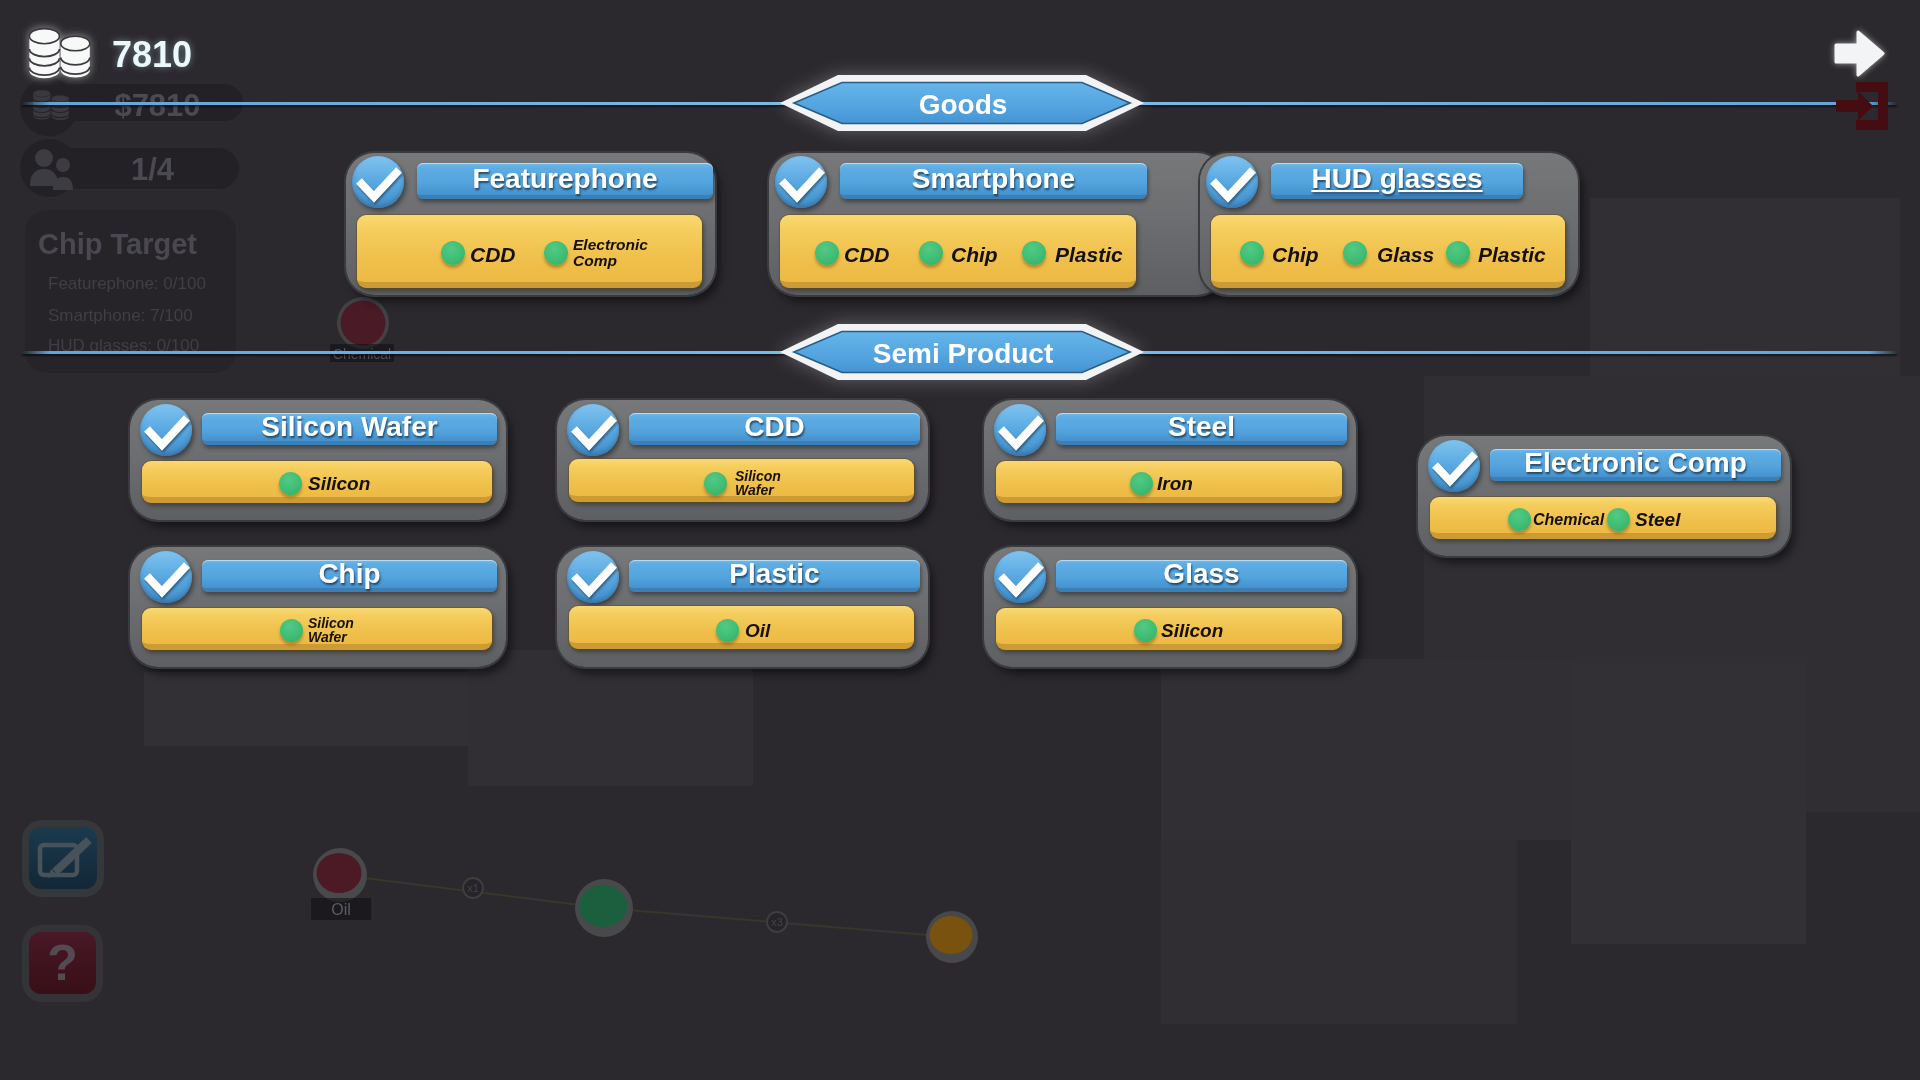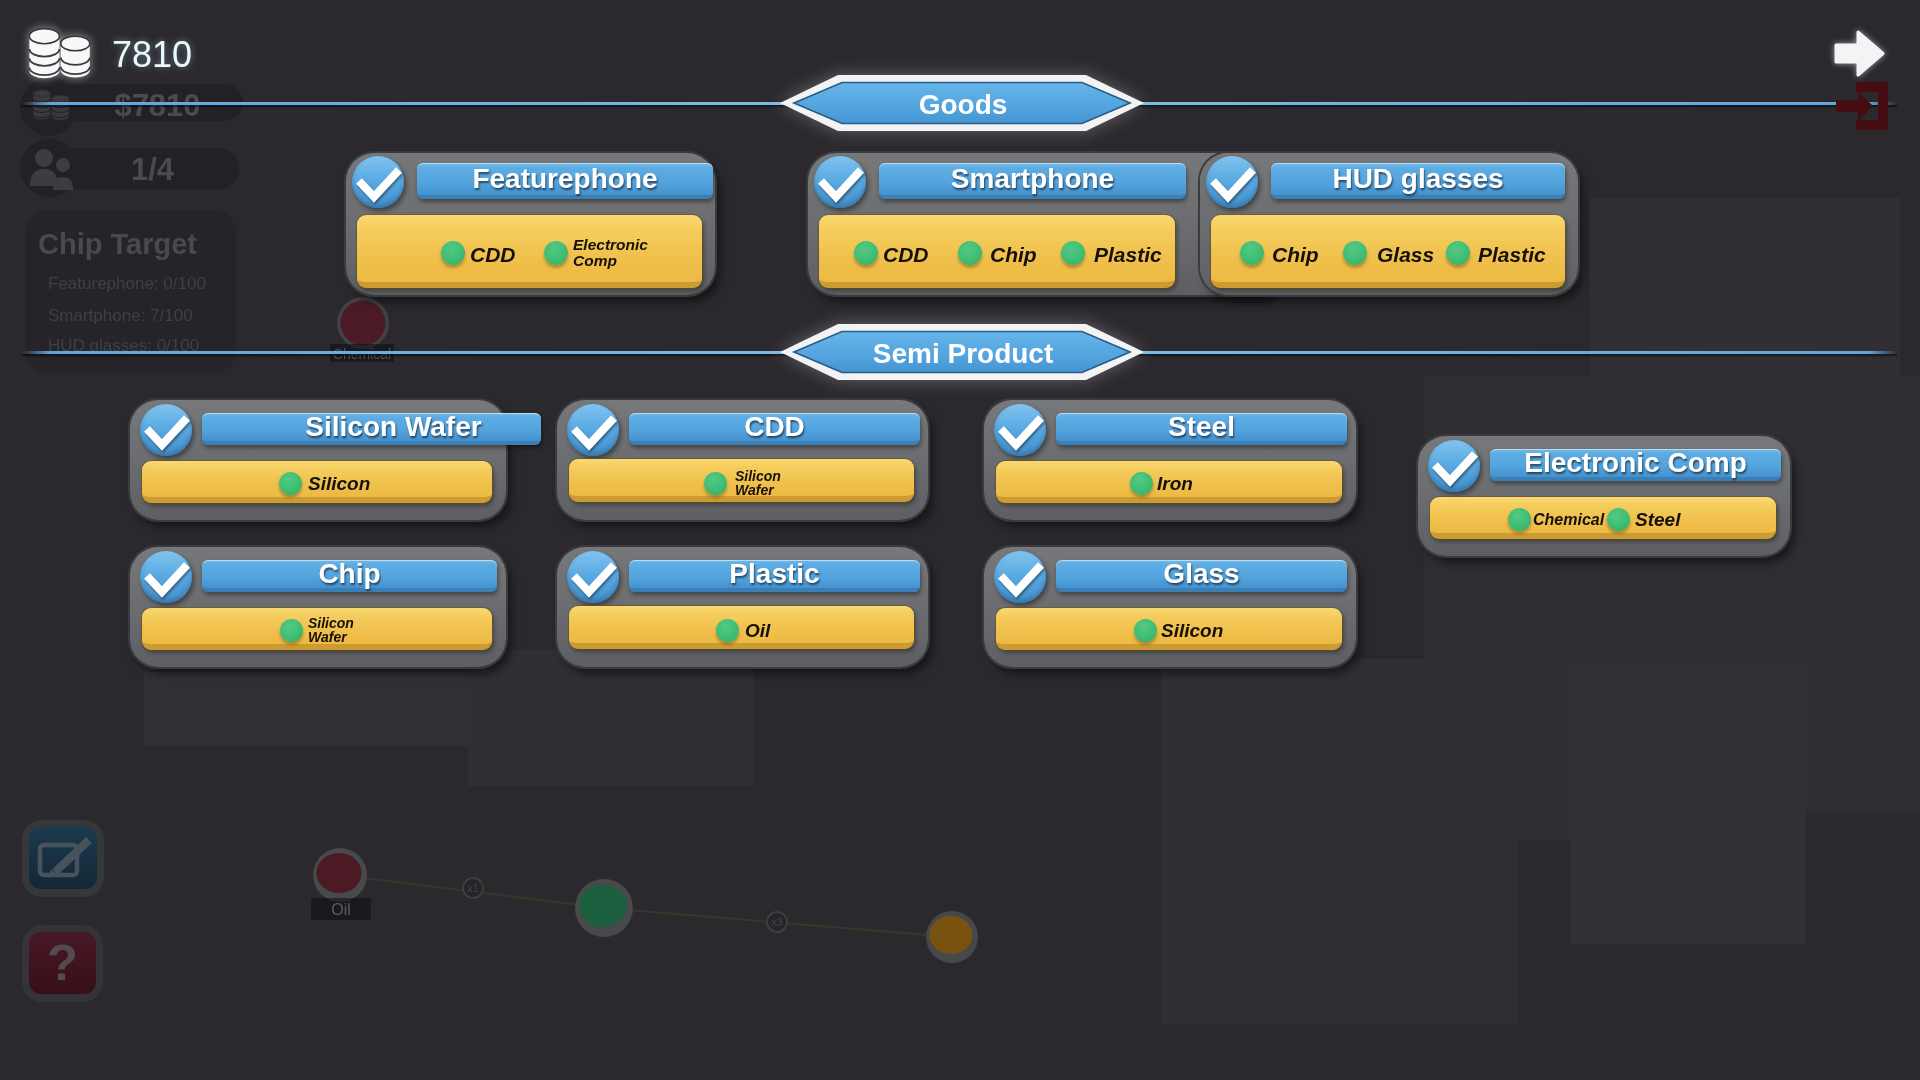--- a/index.html
+++ b/index.html
@@ -104,21 +104,21 @@
     <g fill="#f7f8f8">
       <path d="M2.4,10.2 V44.7 A15,7.6 0 0 0 32.4,44.7 V10.2 Z"></path>
     </g>
     <g stroke="#3c3a40" stroke-width="1.8" fill="none">
       <path d="M2.4,23 A15,7.6 0 0 0 32.4,23"></path>
       <path d="M2.4,32.3 A15,7.6 0 0 0 32.4,32.3"></path>
       <path d="M2.4,41.6 A15,7.6 0 0 0 32.4,41.6"></path>
     </g>
     <ellipse cx="17.4" cy="10.2" rx="15" ry="7.6" fill="#f7f8f8" stroke="#3a383d" stroke-width="1.6"></ellipse>
   </svg>
-  <div style="position:absolute;left:112px;top:34px;font-size:36px;font-weight:normal;color:#ecf9fc;text-shadow:0 0 7px rgba(190,235,255,0.45);">7810</div>
+  <div style="position:absolute;left:112px;top:34px;font-size:36px;font-weight:bold;color:#ecf9fc;text-shadow:0 0 7px rgba(190,235,255,0.45);">7810</div>
 
   <div style="position:absolute;left:22px;top:102px;width:1875px;height:3px;background:linear-gradient(90deg,rgba(95,165,215,0) 0%,#60a6da 1.5%,#7fc0e9 50%,#60a6da 98.5%,rgba(95,165,215,0) 100%);box-shadow:0 2px 2px rgba(0,0,0,0.55);"></div>
   <div style="position:absolute;left:22px;top:351px;width:1875px;height:3px;background:linear-gradient(90deg,rgba(95,165,215,0) 0%,#60a6da 1.5%,#7fc0e9 50%,#60a6da 98.5%,rgba(95,165,215,0) 100%);box-shadow:0 2px 2px rgba(0,0,0,0.55);"></div>
 
   <svg width="370" height="62" style="position:absolute;left:778px;top:72px;filter:drop-shadow(0 0 9px rgba(255,255,255,0.28));">
     <polygon points="2,31 60,3 308,3 366,31 308,59 60,59" fill="#f2f3f5"></polygon>
     <polygon points="16,31 64,10.5 304,10.5 352,31 304,51.5 64,51.5" fill="url(#bg1)" stroke="#2a5c86" stroke-width="1.7"></polygon>
     <defs>
         <linearGradient id="bg1" x1="0" y1="0" x2="0" y2="1">
       <stop offset="0" stop-color="#66b6ea"></stop>
@@ -145,48 +145,48 @@
   <div class="bluebar" style="left:71px;top:10px;width:296px;height:32px;font-size:28px;">Featurephone</div>
   <div class="check" style="left:6px;top:3px;"><svg width="52" height="52" style="filter:drop-shadow(1px 2px 1px rgba(0,0,0,0.4));">
           <polyline points="7,25 22,41 47,14" stroke="#fff" stroke-width="8" fill="none"></polyline>
         </svg></div>
   <div class="ybar" style="left:11px;top:62px;width:345px;height:67px;"></div>
   <div class="dot" style="left:94.5px;top:87.5px;"></div>
   <div class="ing" style="left:124px;top:86.5px;font-size:21px;">CDD</div>
   <div class="dot" style="left:197.6px;top:87.5px;"></div>
   <div class="ing2" style="left:227px;top:83.5px;font-size:15.5px;">Electronic<br>Comp</div>
 </div>
-<div class="card" style="left:808px;top:153px;width:456px;height:142px;padding-left:19px;">
+<div class="card" style="left:769px;top:153px;width:456px;height:142px;">
   <div class="bluebar" style="left:71px;top:10px;width:307px;height:32px;font-size:28px;">Smartphone</div>
   <div class="check" style="left:6px;top:3px;"><svg width="52" height="52" style="filter:drop-shadow(1px 2px 1px rgba(0,0,0,0.4));">
           <polyline points="7,25 22,41 47,14" stroke="#fff" stroke-width="8" fill="none"></polyline>
         </svg></div>
   <div class="ybar" style="left:11px;top:62px;width:356px;height:67px;"></div>
   <div class="dot" style="left:46px;top:87.5px;"></div>
   <div class="ing" style="left:75px;top:86.5px;font-size:21px;">CDD</div>
   <div class="dot" style="left:150px;top:87.5px;"></div>
   <div class="ing" style="left:182px;top:86.5px;font-size:21px;">Chip</div>
   <div class="dot" style="left:253px;top:87.5px;"></div>
   <div class="ing" style="left:286px;top:86.5px;font-size:21px;">Plastic</div>
 </div>
 <div class="card" style="left:1200px;top:153px;width:378px;height:142px;">
-  <div class="bluebar" style="left:71px;top:10px;width:294px;height:32px;font-size:28px;">HUD glasses</div>
+  <div class="bluebar" style="left:71px;top:10px;width:252px;height:32px;font-size:28px;text-decoration:underline;">HUD glasses</div>
   <div class="check" style="left:6px;top:3px;"><svg width="52" height="52" style="filter:drop-shadow(1px 2px 1px rgba(0,0,0,0.4));">
           <polyline points="7,25 22,41 47,14" stroke="#fff" stroke-width="8" fill="none"></polyline>
         </svg></div>
   <div class="ybar" style="left:11px;top:62px;width:354px;height:67px;"></div>
   <div class="dot" style="left:40px;top:87.5px;"></div>
   <div class="ing" style="left:72px;top:86.5px;font-size:21px;">Chip</div>
   <div class="dot" style="left:143px;top:87.5px;"></div>
   <div class="ing" style="left:177px;top:86.5px;font-size:21px;">Glass</div>
   <div class="dot" style="left:246px;top:87.5px;"></div>
   <div class="ing" style="left:278px;top:86.5px;font-size:21px;">Plastic</div>
 </div>
 <div class="card" style="left:130px;top:400px;width:376px;height:120px;">
-  <div class="bluebar" style="left:72px;top:13px;width:295px;height:28px;font-size:28px;padding-left:44px;">Silicon Wafer</div>
+  <div class="bluebar" style="left:72px;top:13px;width:295px;height:28px;font-size:28px;">Silicon Wafer</div>
   <div class="check" style="left:10px;top:4px;"><svg width="52" height="52" style="filter:drop-shadow(1px 2px 1px rgba(0,0,0,0.4));">
           <polyline points="7,25 22,41 47,14" stroke="#fff" stroke-width="8" fill="none"></polyline>
         </svg></div>
   <div class="ybar" style="left:12px;top:61px;width:350px;height:36px;"></div>
   <div class="dot sm" style="left:148.5px;top:71.5px;"></div>
   <div class="ing" style="left:178px;top:69px;font-size:19px;">Silicon</div>
 </div>
 <div class="card" style="left:557px;top:400px;width:371px;height:120px;">
   <div class="bluebar" style="left:72px;top:13px;width:291px;height:28px;font-size:28px;">CDD</div>
   <div class="check" style="left:10px;top:4px;"><svg width="52" height="52" style="filter:drop-shadow(1px 2px 1px rgba(0,0,0,0.4));">

